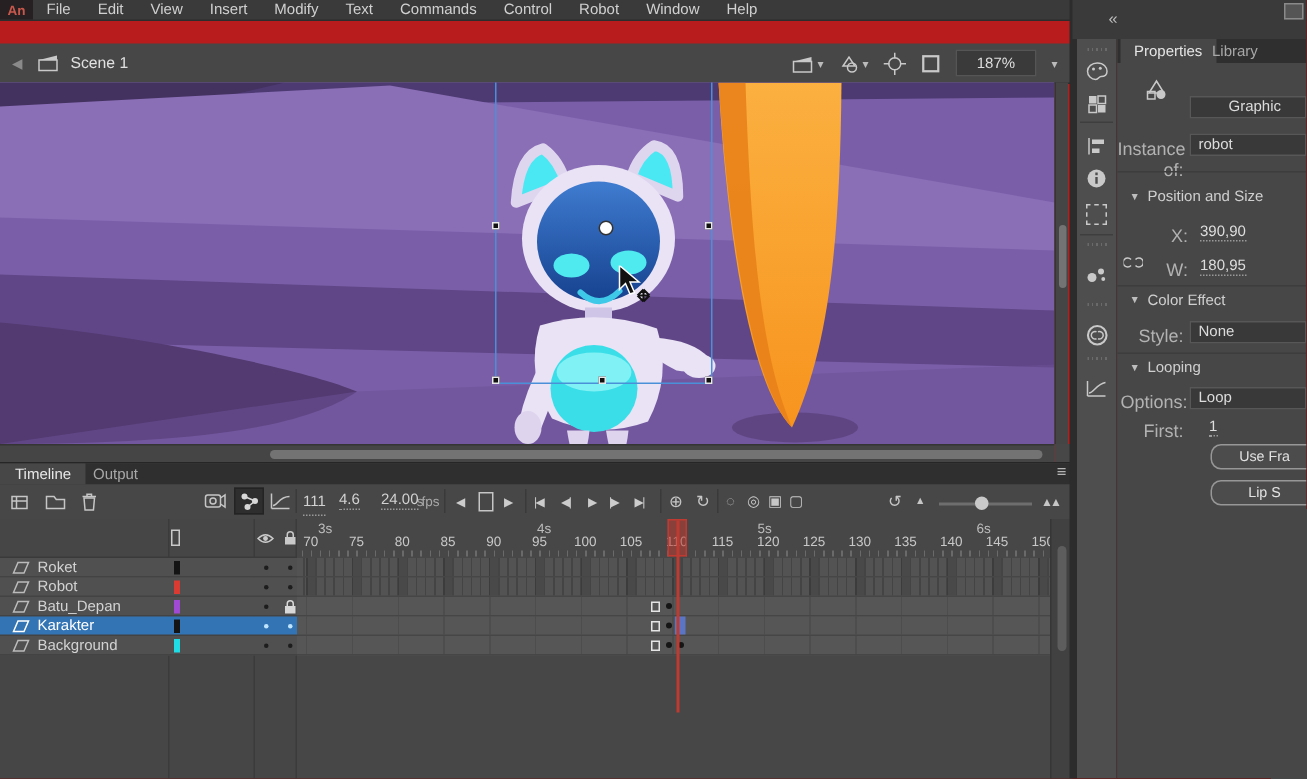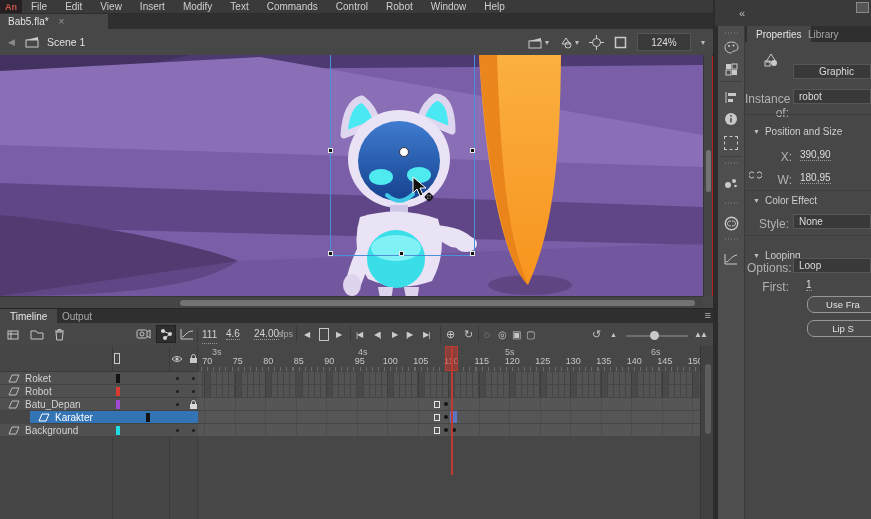--- a/index.html
+++ b/index.html
@@ -119,26 +119,20 @@
     <div class="menuitem">Insert</div>
     <div class="menuitem">Modify</div>
     <div class="menuitem">Text</div>
     <div class="menuitem">Commands</div>
     <div class="menuitem">Control</div>
     <div class="menuitem">Robot</div>
     <div class="menuitem">Window</div>
     <div class="menuitem">Help</div>
   </div>
 
-  <div id="tabstrip" class="abs">
-    <div id="doctab">
-      <span>Bab5.fla*</span>
-      <span class="close">×</span>
-    </div>
-  </div>
 
   <div id="editbar" class="abs">
     <span style="margin-left:8px;color:#8a8a8a;font-size:9px;">◀</span>
     <span style="margin-left:10px;">
       <svg width="14" height="12" viewBox="0 0 14 12">
           <rect x="1" y="4" width="12" height="7" fill="none" stroke="#c9c9c9"></rect>
           <path d="M1 4 L13 1 L13 4 Z" fill="#c9c9c9"></path>
         </svg>
     </span>
     <span style="margin-left:8px;font-size:10.5px;color:#e0e0e0;">Scene 1</span>
@@ -162,21 +156,21 @@
             <circle cx="7.5" cy="7.5" r="4" fill="none" stroke="#c9c9c9"></circle>
             <path d="M7.5 0 V4 M7.5 11 V15 M0 7.5 H4 M11 7.5 H15" stroke="#c9c9c9"></path>
           </svg>
       </span>
       <span>
         <svg width="13" height="13" viewBox="0 0 13 13">
             <rect x="1.5" y="1.5" width="10" height="10" fill="none" stroke="#c9c9c9" stroke-width="1.5"></rect>
           </svg>
       </span>
       <span id="zoombox">
-        <span>124%</span>
+        <span>187%</span>
       </span>
       <span class="caret">▾</span>
     </div>
   </div>
 
   <div id="stage" class="abs">
     <svg width="703" height="241" viewBox="0 0 703 241">
       <defs>
         <linearGradient id="og" x1="0" y1="0" x2="0" y2="1">
           <stop offset="0" stop-color="#fbb040"></stop>
@@ -381,21 +375,21 @@
         <span style="margin-left:5px;">Batu_Depan</span>
         <span class="lswatch" style="background:#a04ad4"></span>
         <span class="ldot" style="left:176px;"></span>
         <span class="abs" style="left:189px;top:2px;">
           <svg width="9" height="10" viewBox="0 0 9 10">
               <rect x="1" y="4" width="7" height="5" fill="#d8d8d8"></rect>
               <path d="M2.5 4 V2.5 a2 2 0 0 1 4 0 V4" fill="none" stroke="#d8d8d8"></path>
             </svg>
           </span>
       </div>
-      <div class="lrow selected" style="top:65px;margin-left:30px;">
+      <div class="lrow selected" style="top:65px;">
         <svg style="margin-left:8px;" width="12" height="10" viewBox="0 0 12 10">
             <path d="M1 9 L4 2 H11 L8 9 Z" fill="none" stroke="#fff"></path>
           </svg>
         <span style="margin-left:5px;">Karakter</span>
         <span class="lswatch" style="background:#141414"></span>
         <span class="ldot" style="left:176px;"></span>
         <span class="ldot" style="left:192px;"></span>
       </div>
       <div class="lrow" style="top:78px;">
         <svg style="margin-left:8px;" width="12" height="10" viewBox="0 0 12 10">
@@ -568,21 +562,21 @@
     <div class="psec" style="top:169px;">
       <span class="tri">▼</span>
       <span>Color Effect</span>
       </div>
     <div class="plabel" style="left:10px;top:191px;width:34px;">Style:</div>
     <div class="pfield" style="top:188px;width:78px;">
       <span>None</span>
       </div>
 
     <div class="psep" style="top:209px;"></div>
-    <div class="psec" style="top:224px;text-align:right;">
+    <div class="psec" style="top:214px;text-align:right;">
       <span class="tri">▼</span>
       <span>Looping</span>
       </div>
     <div class="plabel" style="left:2px;top:235px;width:42px;">Options:</div>
     <div class="pfield" style="top:232px;width:78px;">
       <span>Loop</span>
       </div>
     <div class="plabel" style="left:10px;top:254px;width:34px;">First:</div>
     <span class="pvalue hot" style="left:61px;top:253px;">1</span>
 

